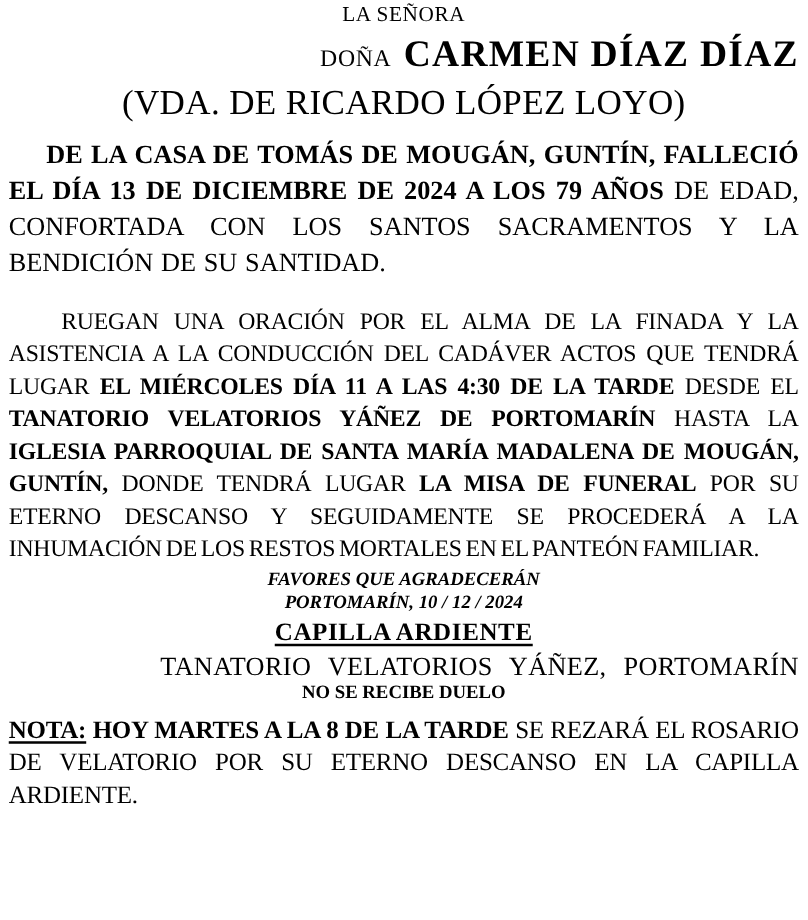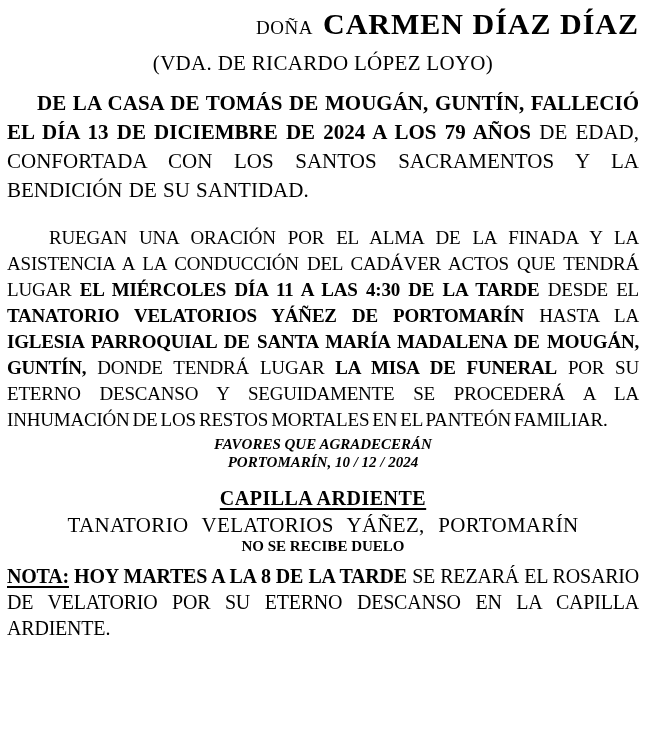--- a/index.html
+++ b/index.html
@@ -34,21 +34,21 @@
     letter-spacing: 0.5px;
   }
   .deceased-name {
     font-size: 30px;
     font-weight: bold;
     letter-spacing: 1px;
     margin-left: 10px;
   }
   .widow-line {
     text-align: center;
-    font-size: 21px;
+    font-size: 28px;
     line-height: 24px;
     margin-top: 4px;
     letter-spacing: 0.3px;
   }
   .announcement {
     margin: 14px 0 0 0;
     font-size: 21px;
     line-height: 29px;
     text-align: justify;
     text-indent: 30px;
@@ -83,35 +83,35 @@
   .bold { font-weight: bold; }
   .acknowledgement {
     margin-top: 2px;
     text-align: center;
     font-weight: bold;
     font-size: 15px;
     line-height: 18px;
     font-style: italic;
   }
   .chapel-heading {
-    margin-top: 16px;
+    margin-top: 4px;
     text-align: center;
     font-size: 20px;
     font-weight: bold;
     line-height: 23px;
     letter-spacing: 0.5px;
   }
   .chapel-heading .underlined {
     text-decoration: underline;
     text-decoration-thickness: 2px;
     text-underline-offset: 3px;
   }
   .chapel-location {
     margin-top: 3px;
-    text-align: center;
+    text-align: right;
     font-size: 21px;
     line-height: 24px;
     word-spacing: 8px;
     letter-spacing: 0.3px;
     font-family: Liberation Serif, serif;
   }
   .no-mourning {
     text-align: center;
     font-weight: bold;
     font-size: 15px;
@@ -130,20 +130,21 @@
     text-decoration: underline;
     text-decoration-thickness: 2px;
     text-underline-offset: 3px;
   }
 </style>
 </head>
 <body>
 
 <div class="page">
 
+  <div class="honorific">LA SEÑORA</div>
 
   <div class="name-line">
     <span class="title-prefix">DOÑA</span><span class="deceased-name">CARMEN DÍAZ DÍAZ</span>
   </div>
 
   <div class="widow-line">(VDA. DE RICARDO LÓPEZ LOYO)</div>
 
   <p class="announcement"><span class="bold">DE LA CASA DE TOMÁS DE MOUGÁN, GUNTÍN, FALLECIÓ EL DÍA 13 DE DICIEMBRE DE 2024 A LOS 79 AÑOS</span><span> DE EDAD, CONFORTADA CON LOS SANTOS SACRAMENTOS Y LA BENDICIÓN DE SU SANTIDAD.</span></p>
 
 

